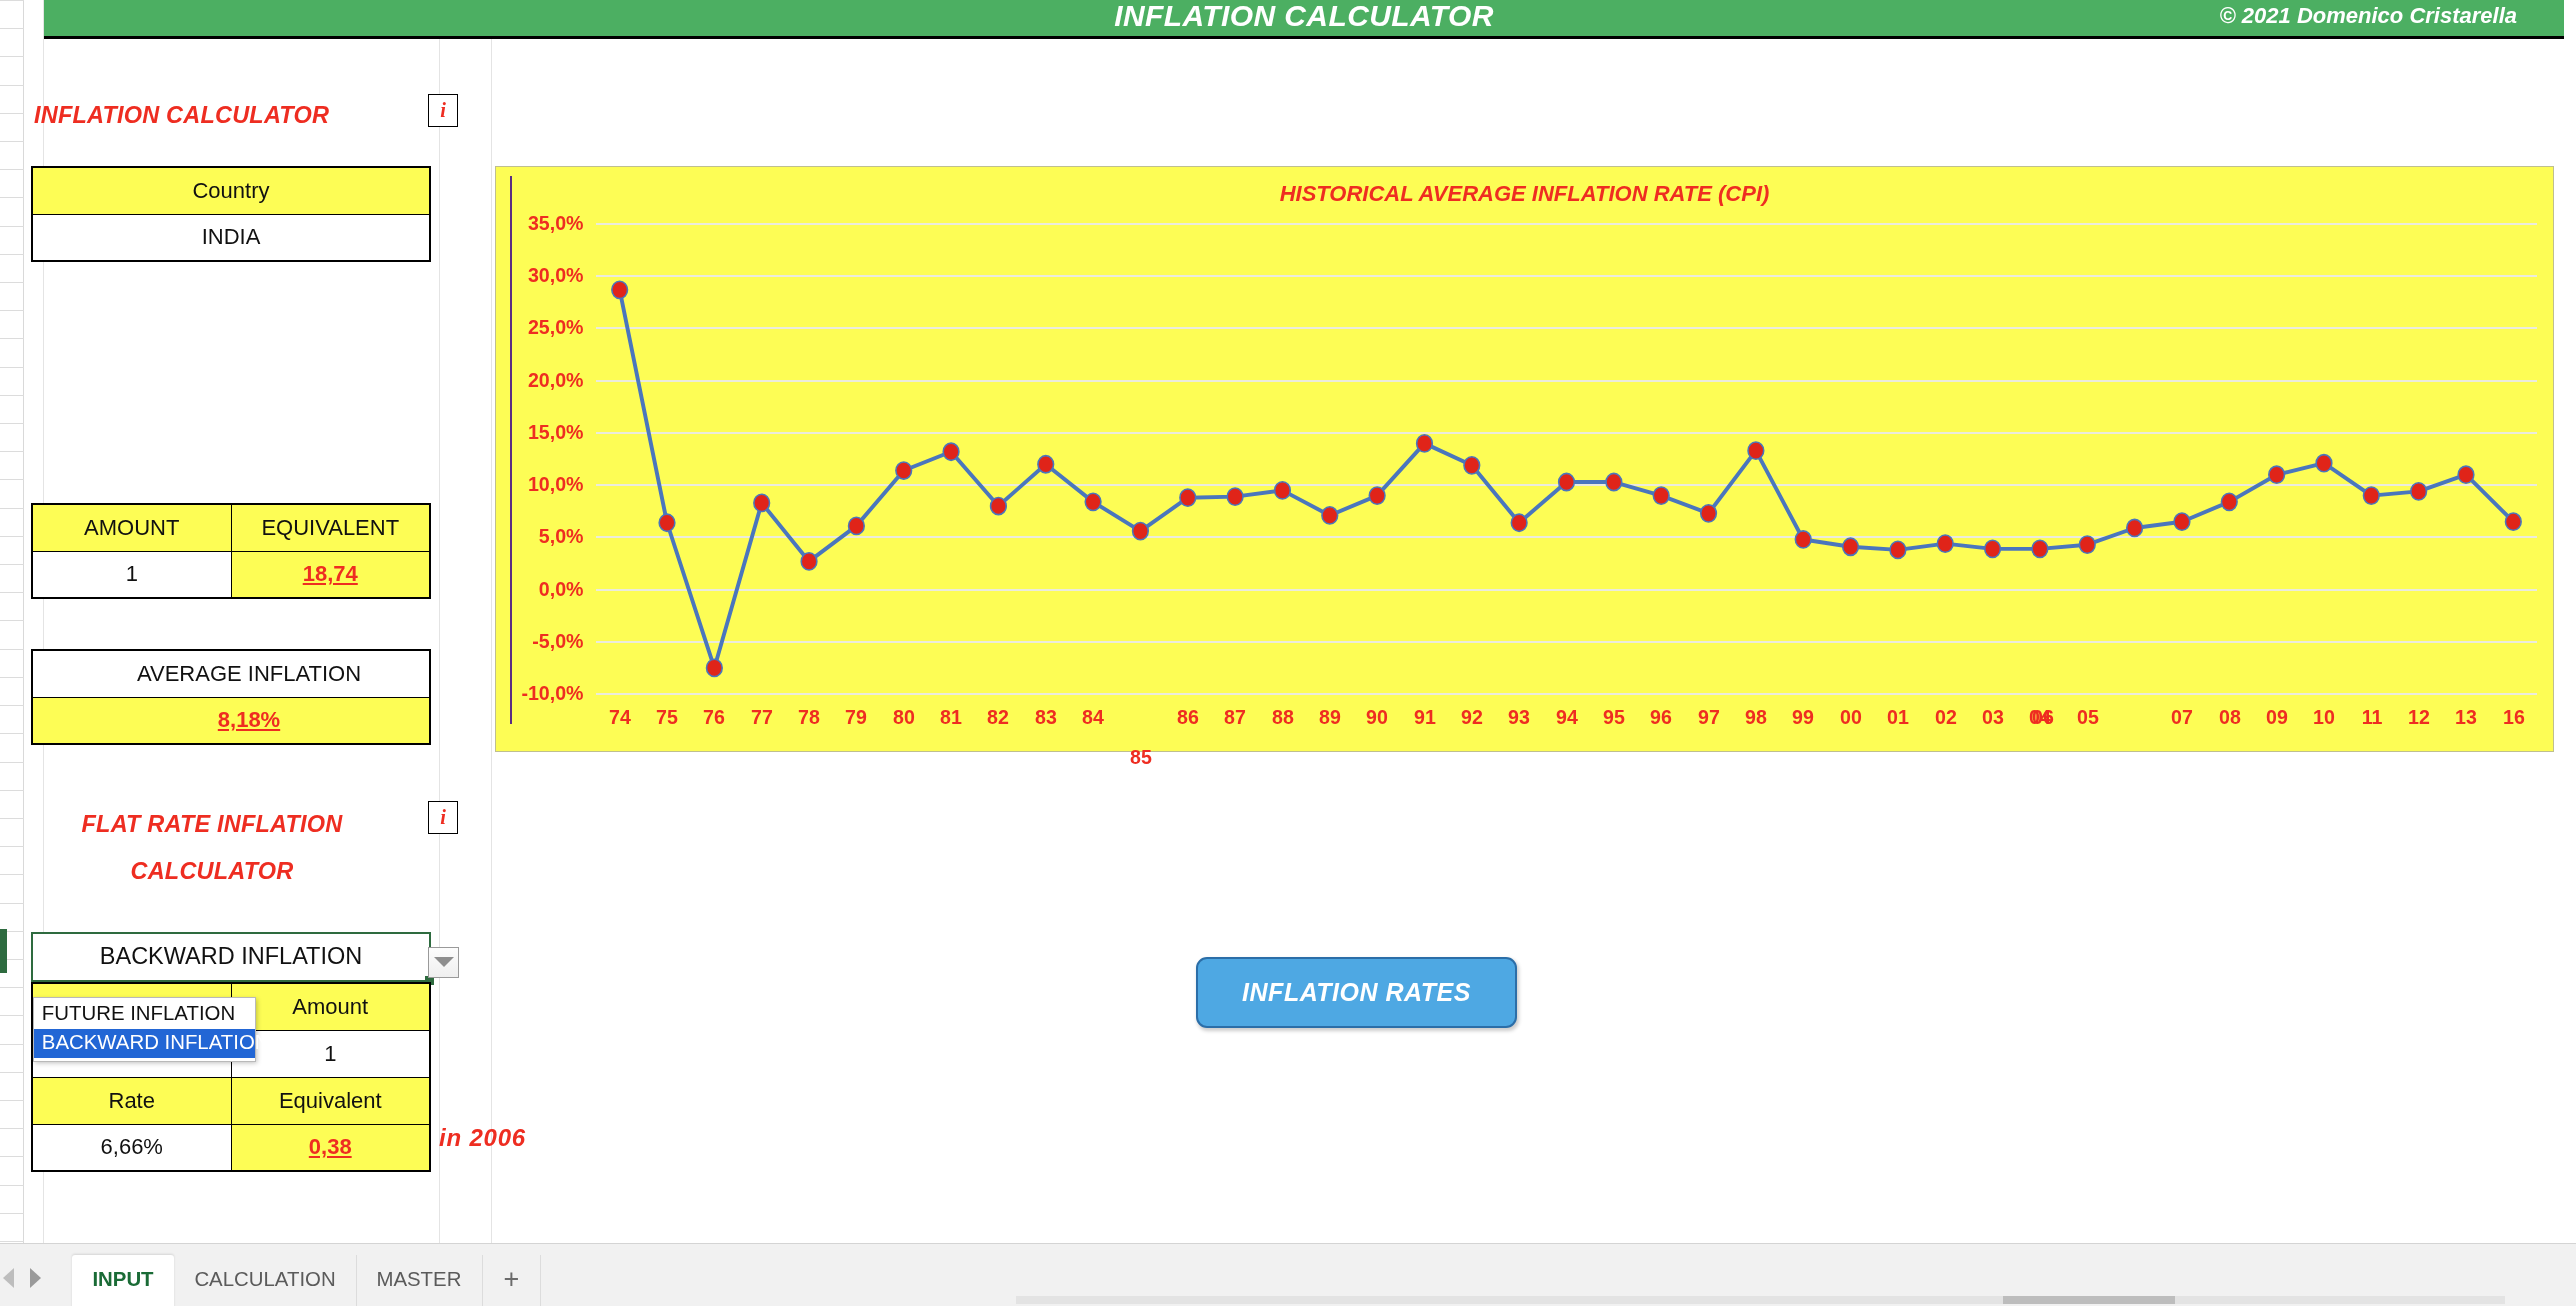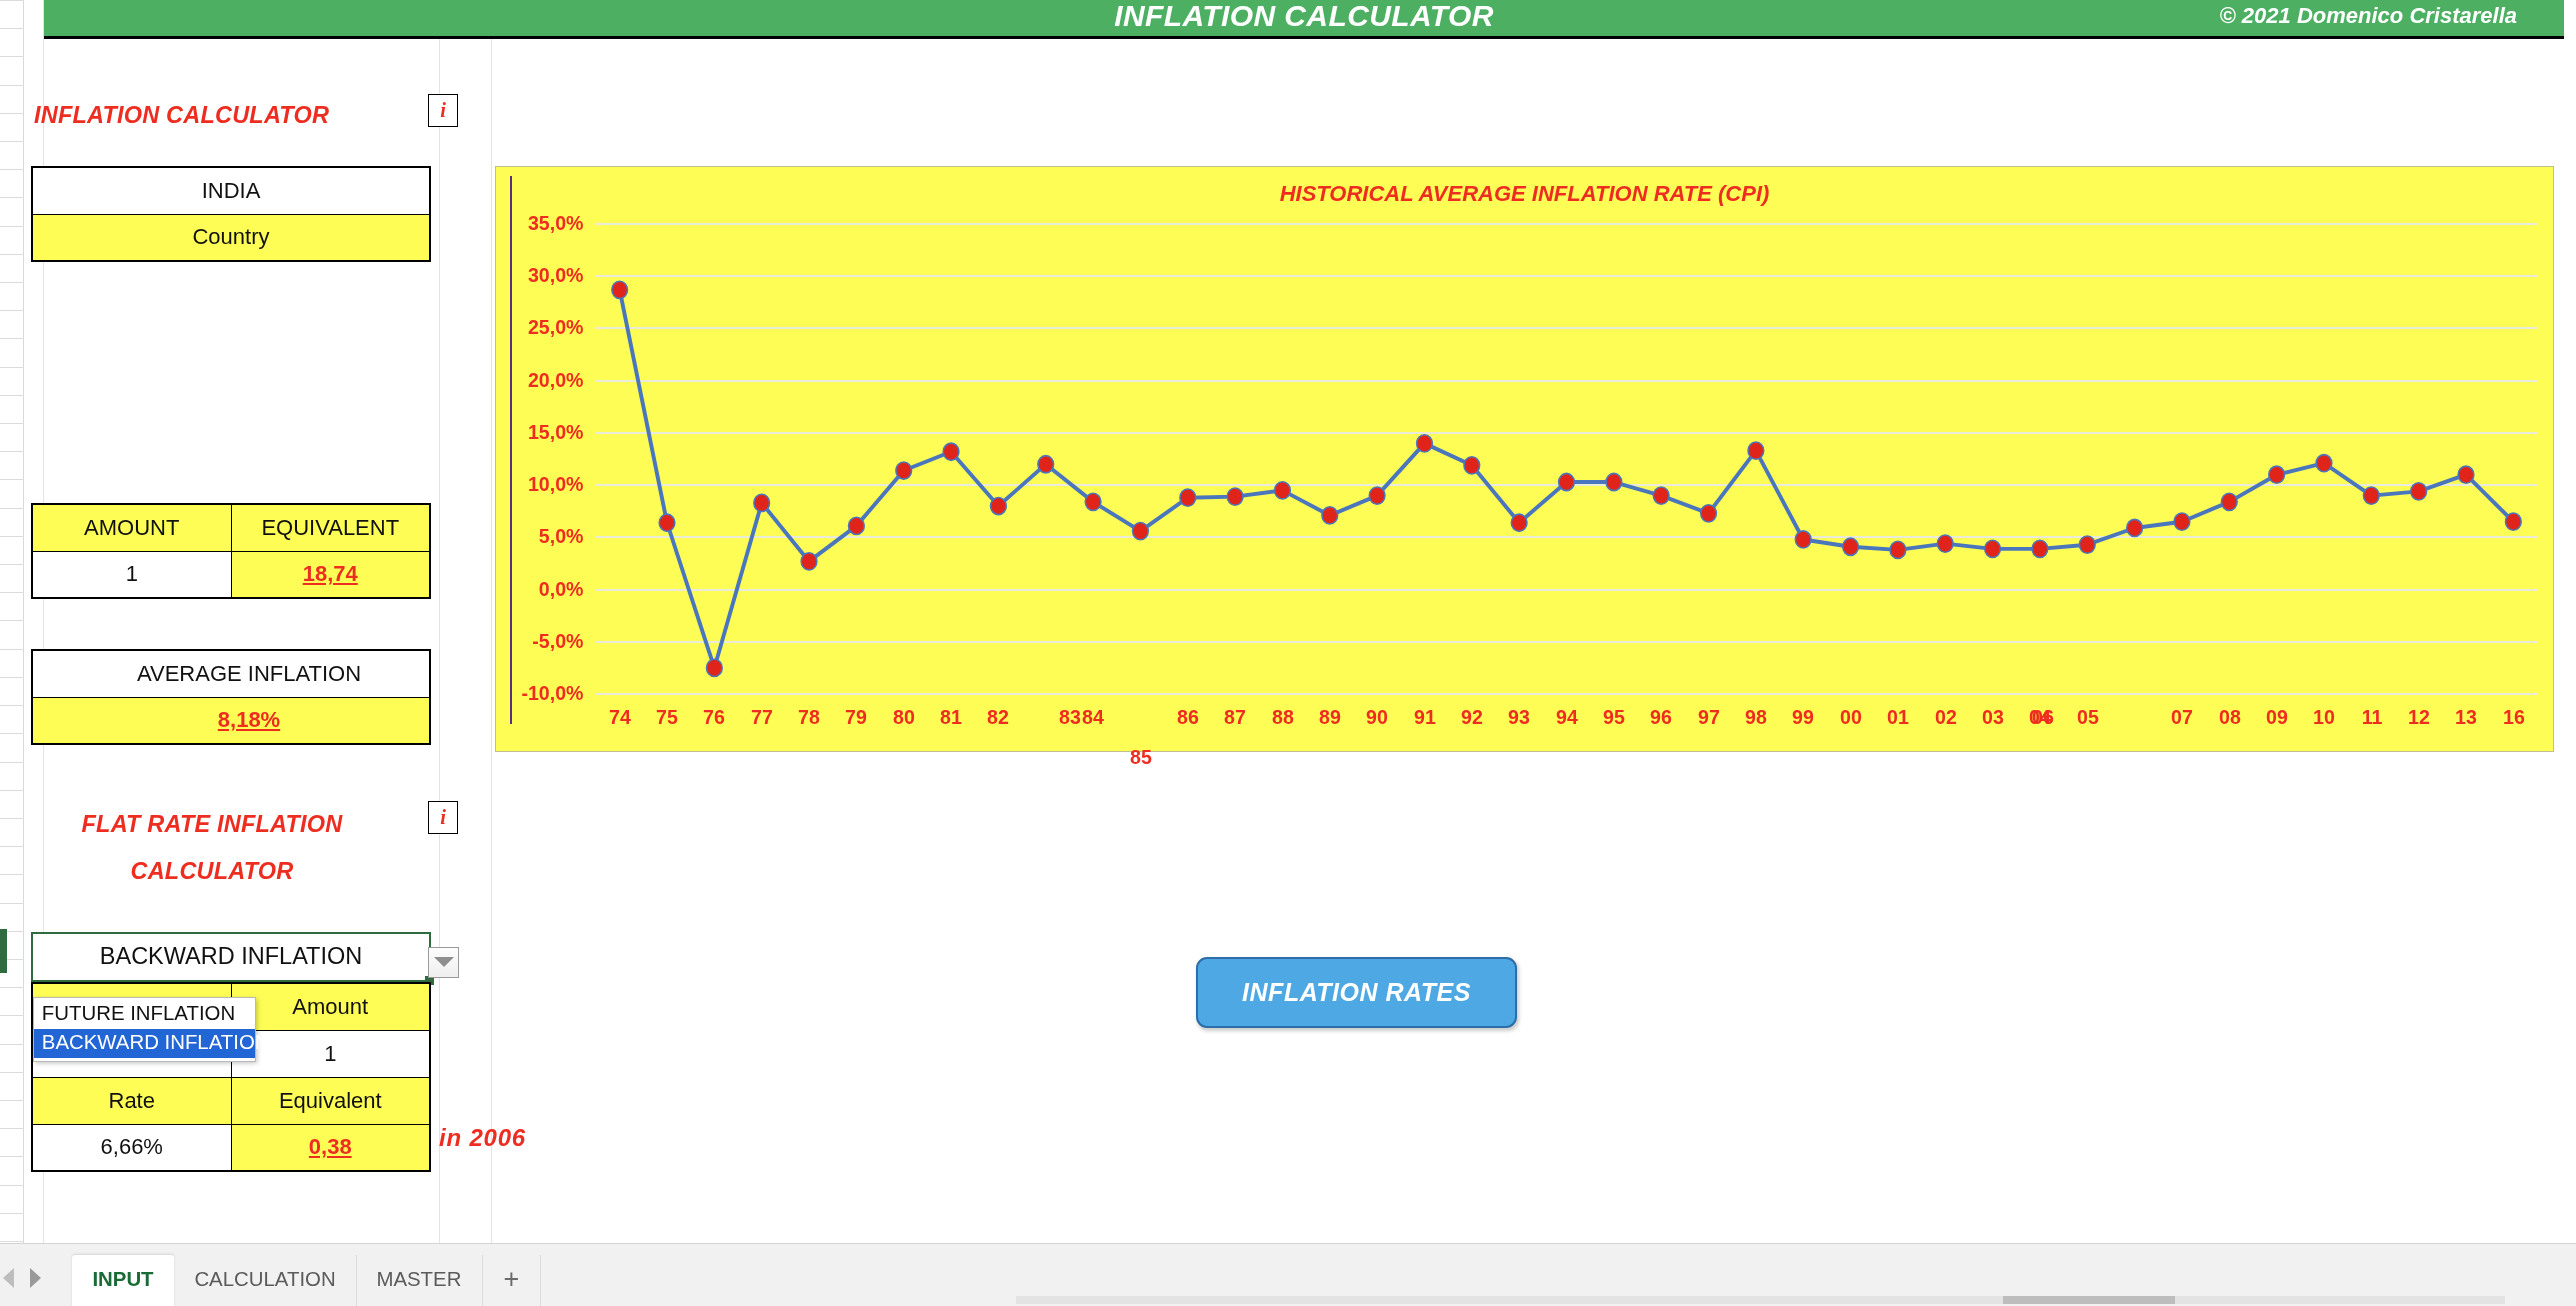--- a/index.html
+++ b/index.html
@@ -246,24 +246,24 @@
     <div class="banner-title">INFLATION CALCULATOR</div>
     <div class="banner-copy">© 2021 Domenico Cristarella</div>
   </div>
 
   <div class="sec-title" id="title-main">INFLATION CALCULATOR</div>
   <div class="info-box" id="info-main">i</div>
 
   <table class="tbl" id="tbl-country">
     <tbody>
         <tr>
+          <td class="hdr">Country</td>
+        </tr>
+    <tr>
           <td class="white">INDIA</td>
-        </tr>
-    <tr>
-          <td class="hdr">Country</td>
         </tr>
   </tbody>
     </table>
 
 
   <table class="tbl" id="tbl-amount">
     <tbody>
         <tr>
       <td class="hdr">AMOUNT</td>
       <td class="hdr">EQUIVALENT</td>
@@ -396,21 +396,21 @@
     <div class="xlabels" id="xlabels">
         <span style="left: 24px;">74</span>
         <span style="left: 71px;">75</span>
         <span style="left: 118px;">76</span>
         <span style="left: 166px;">77</span>
         <span style="left: 213px;">78</span>
         <span style="left: 260px;">79</span>
         <span style="left: 308px;">80</span>
         <span style="left: 355px;">81</span>
         <span style="left: 402px;">82</span>
-        <span style="left: 474px;">83</span>
+        <span style="left: 450px;">83</span>
         <span style="left: 497px;">84</span>
         <span style="left: 545px; margin-top: 40px;">85</span>
         <span style="left: 592px;">86</span>
         <span style="left: 639px;">87</span>
         <span style="left: 687px;">88</span>
         <span style="left: 734px;">89</span>
         <span style="left: 781px;">90</span>
         <span style="left: 829px;">91</span>
         <span style="left: 876px;">92</span>
         <span style="left: 923px;">93</span>

